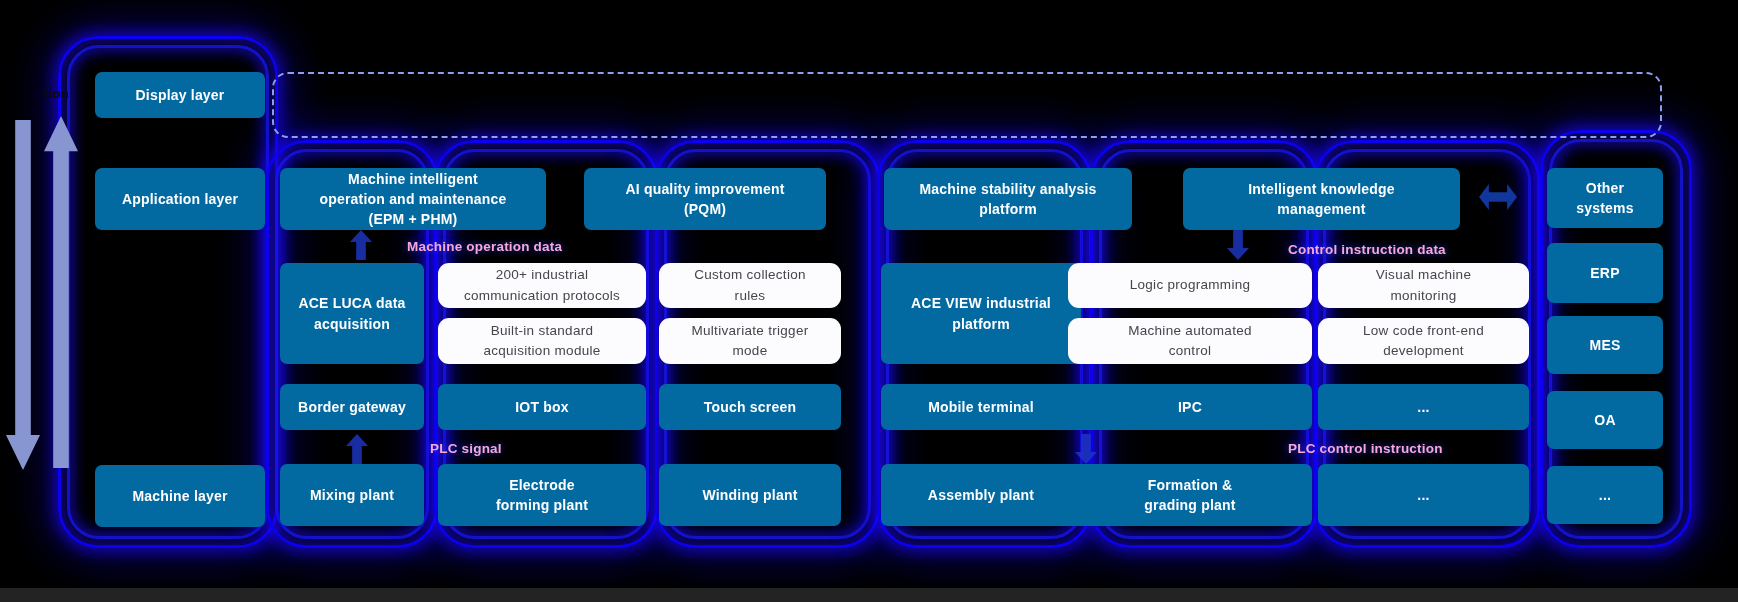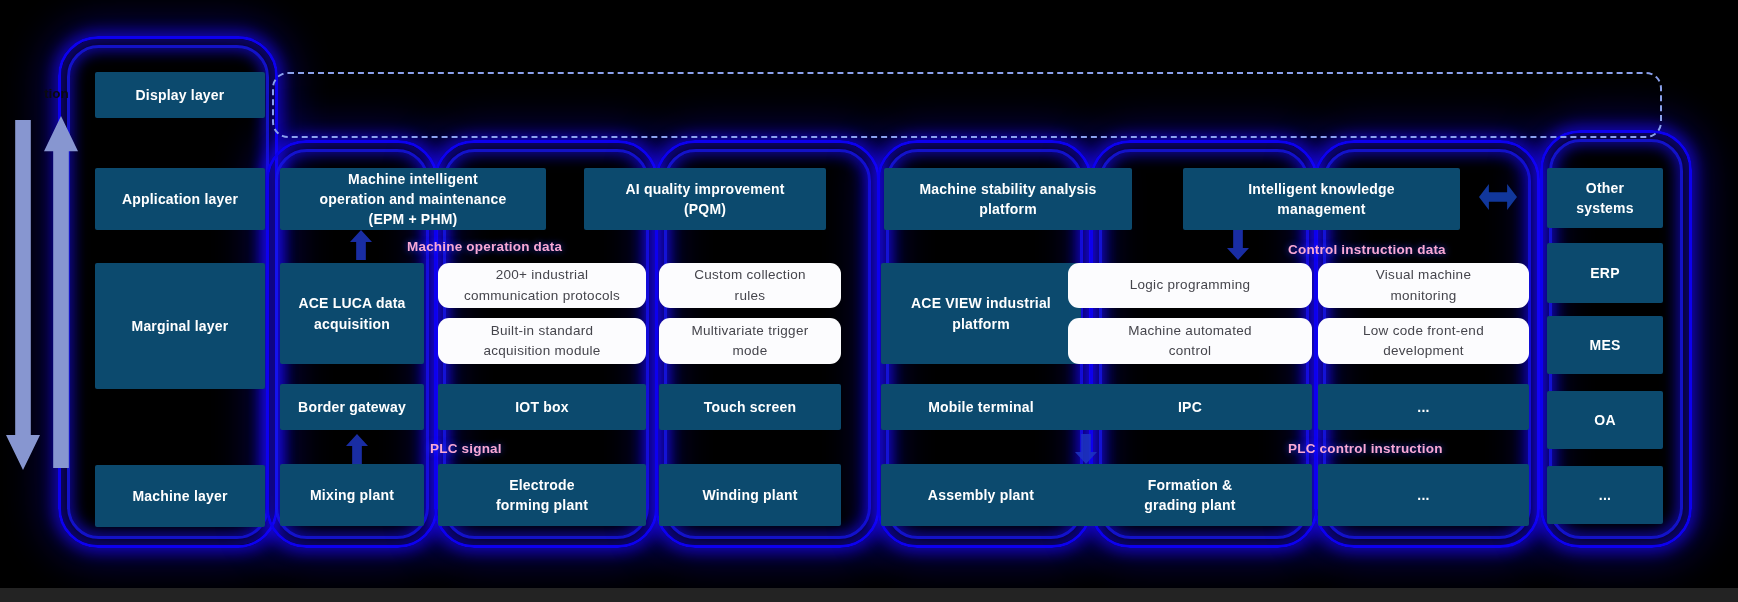--- a/index.html
+++ b/index.html
@@ -12,23 +12,23 @@
     position:absolute;border:3px solid #0d00ef;border-radius:40px;
     box-shadow:0 0 14px 5px rgba(30,10,255,.55),0 0 42px 12px rgba(20,0,255,.33),
                inset 0 0 20px 6px rgba(30,10,255,.5);
   }
   .container::before{
     content:'';position:absolute;inset:6px;border:3px solid rgba(22,22,235,.8);
     border-radius:32px;box-shadow:inset 0 0 14px 3px rgba(25,15,240,.45);
   }
   
   .bluebox{
-    position:absolute;background:#0c4a6e;color:#fff;font-weight:700;font-size:14px;
+    position:absolute;background:#0369a1;color:#fff;font-weight:700;font-size:14px;
     line-height:1.45;letter-spacing:.2px;display:flex;align-items:center;justify-content:center;
-    text-align:center;white-space:pre-line;border-radius:2px;z-index:3;padding:11px 6px;box-sizing:border-box;
+    text-align:center;white-space:pre-line;border-radius:7px;z-index:3;padding:11px 6px;box-sizing:border-box;
   }
   
   .whitebox{
     position:absolute;background:#fcfcfe;color:#45454c;font-weight:400;font-size:13.5px;
     line-height:1.5;letter-spacing:.3px;display:flex;align-items:center;justify-content:center;
     text-align:center;white-space:pre-line;border-radius:11px;z-index:3;padding:2px 6px;box-sizing:border-box;
   }
   
   .flowlabel{
     position:absolute;color:#f9a8d4;font-weight:700;font-size:13.5px;letter-spacing:.2px;
@@ -79,21 +79,20 @@
   <div class="container" style="left:655px;top:140px;width:219px;height:402px"></div>
   <div class="container" style="left:877px;top:140px;width:209px;height:402px"></div>
   <div class="container" style="left:1090px;top:140px;width:222px;height:402px"></div>
   <div class="container" style="left:1314px;top:140px;width:220px;height:402px"></div>
   <div class="container" style="left:1540px;top:130px;width:146px;height:412px"></div>
 
   <div class="dashed"></div>
 
   <div class="bluebox lab" style="top:72px;height:46px">Display layer</div>
   <div class="bluebox lab" style="top:168px;height:62px">Application layer</div>
-  <div class="bluebox lab" style="top:263px;height:126px">Marginal layer</div>
   <div class="bluebox lab" style="top:465px;height:62px">Machine layer</div>
 
   <div class="bluebox r2" style="left:280px;width:266px">Machine intelligent
 operation and maintenance
 (EPM + PHM)</div>
   <div class="bluebox r2" style="left:584px;width:242px">AI quality improvement
 (PQM)</div>
   <div class="bluebox r2" style="left:884px;width:248px">Machine stability analysis
 platform</div>
   <div class="bluebox r2" style="left:1183px;width:277px">Intelligent knowledge

